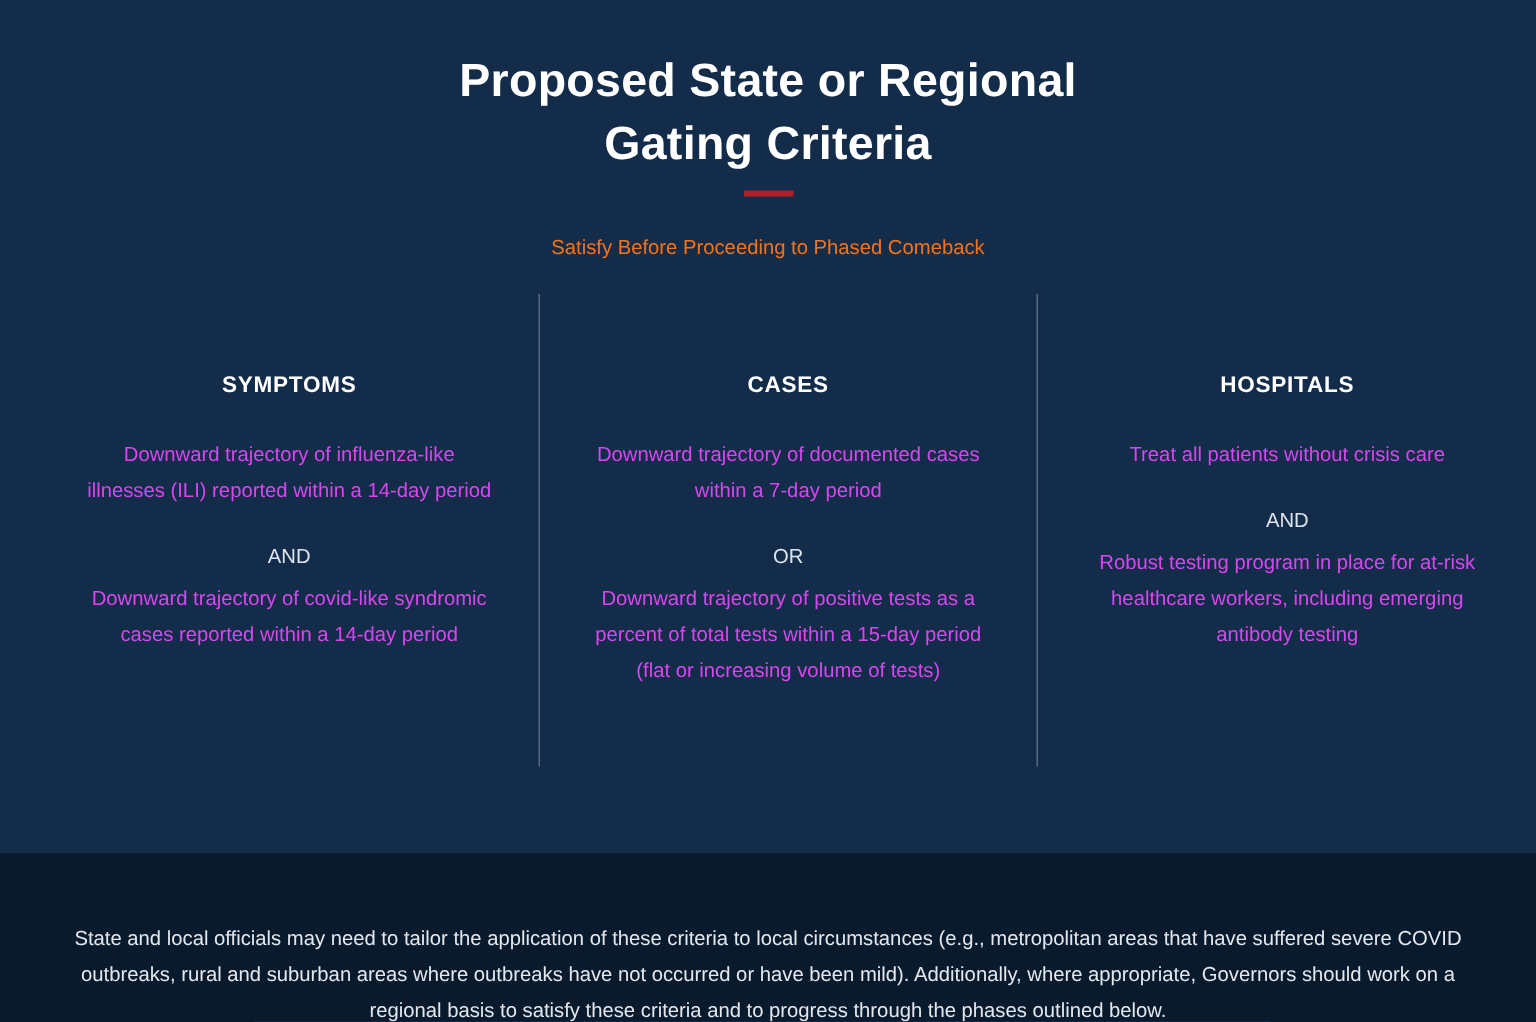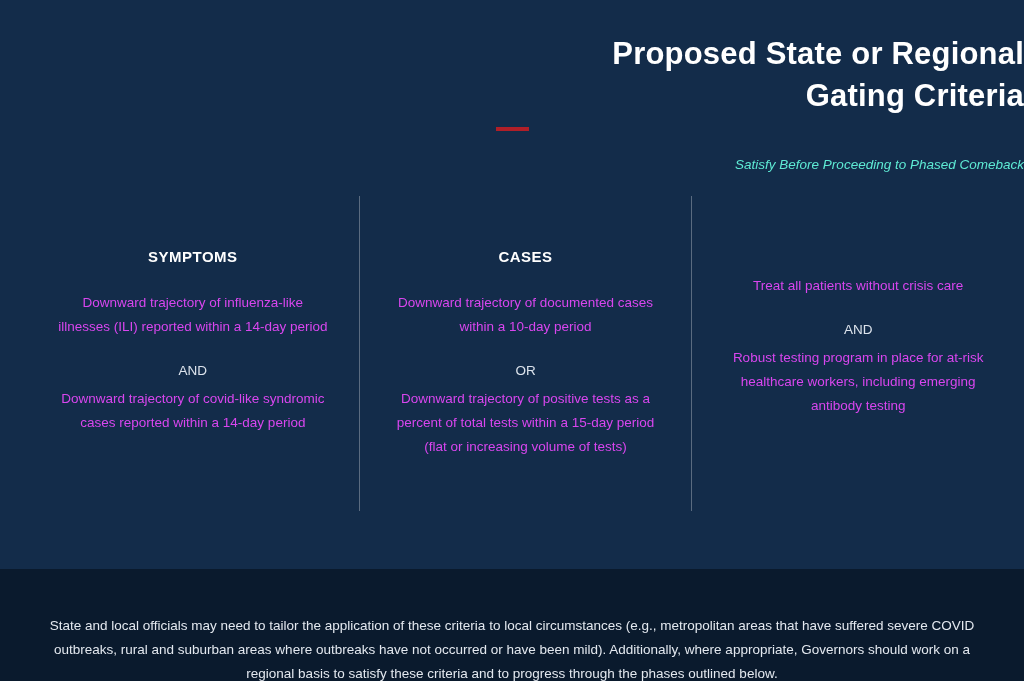--- a/index.html
+++ b/index.html
@@ -12,41 +12,40 @@
   .slide {
     width: 1024px;
     height: 681px;
     background: #132c4a;
     display: flex;
     flex-direction: column;
   }
   
   .slide-header {
     padding-top: 33px;
-    text-align: right;
+    text-align: center;
     flex: 0 0 auto;
   }
   .page-title {
     color: #ffffff;
     font-size: 31px;
     line-height: 42px;
     font-weight: 700;
     white-space: pre-line;
     letter-spacing: 0.2px;
   }
   .accent-bar {
     width: 33px;
     height: 4px;
     background: #b01f28;
     margin: 10px auto 0;
   }
   .page-subtitle {
     margin-top: 25px;
-    color: #5eead4;
-    font-style: italic;
+    color: #f97316;
     font-size: 13.5px;
     line-height: 17px;
   }
   
   .criteria-columns {
     margin-top: 23px;
     height: 352px;
     display: flex;
     flex: 0 0 auto;
     padding-left: 27px;
@@ -119,30 +118,31 @@
       <p class="conjunction">AND</p>
       <p class="criteria-text">Downward trajectory of covid-like syndromic
 cases reported within a 14-day period</p>
     </section>
 
     <div class="column-divider"></div>
 
     <section class="column">
       <h2 class="column-header">CASES</h2>
       <p class="criteria-text">Downward trajectory of documented cases
-within a 10-day period</p>
+within a 7-day period</p>
       <p class="conjunction">OR</p>
       <p class="criteria-text">Downward trajectory of positive tests as a
 percent of total tests within a 15-day period
 (flat or increasing volume of tests)</p>
     </section>
 
     <div class="column-divider"></div>
 
     <section class="column">
+      <h2 class="column-header">HOSPITALS</h2>
       <p class="criteria-text">Treat all patients without crisis care</p>
       <p class="conjunction">AND</p>
       <p class="criteria-text">Robust testing program in place for at-risk
 healthcare workers, including emerging
 antibody testing</p>
     </section>
 
   </main>
 
   <footer class="slide-footer">

